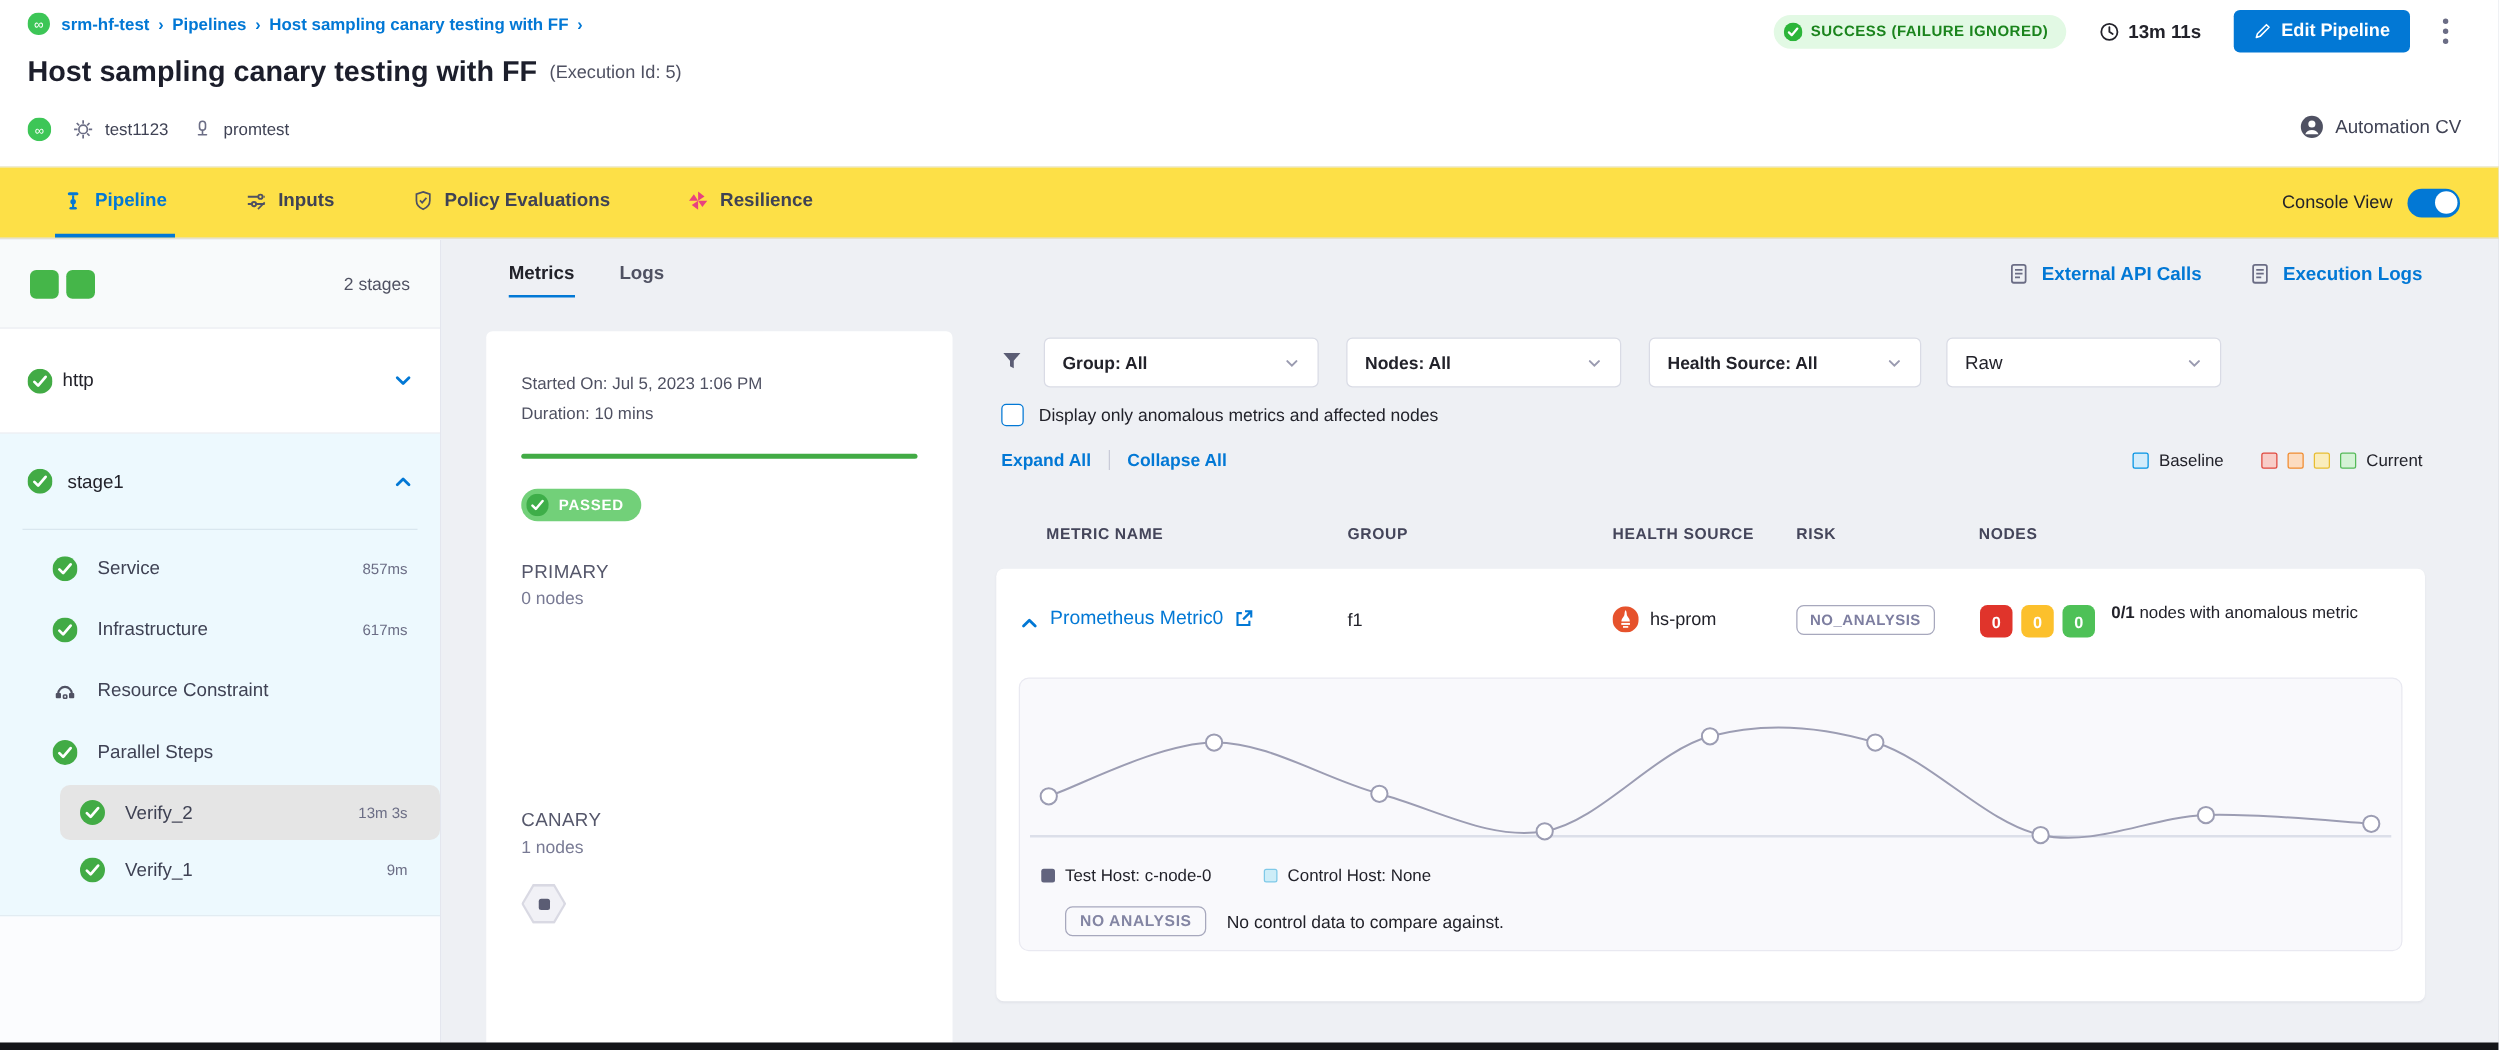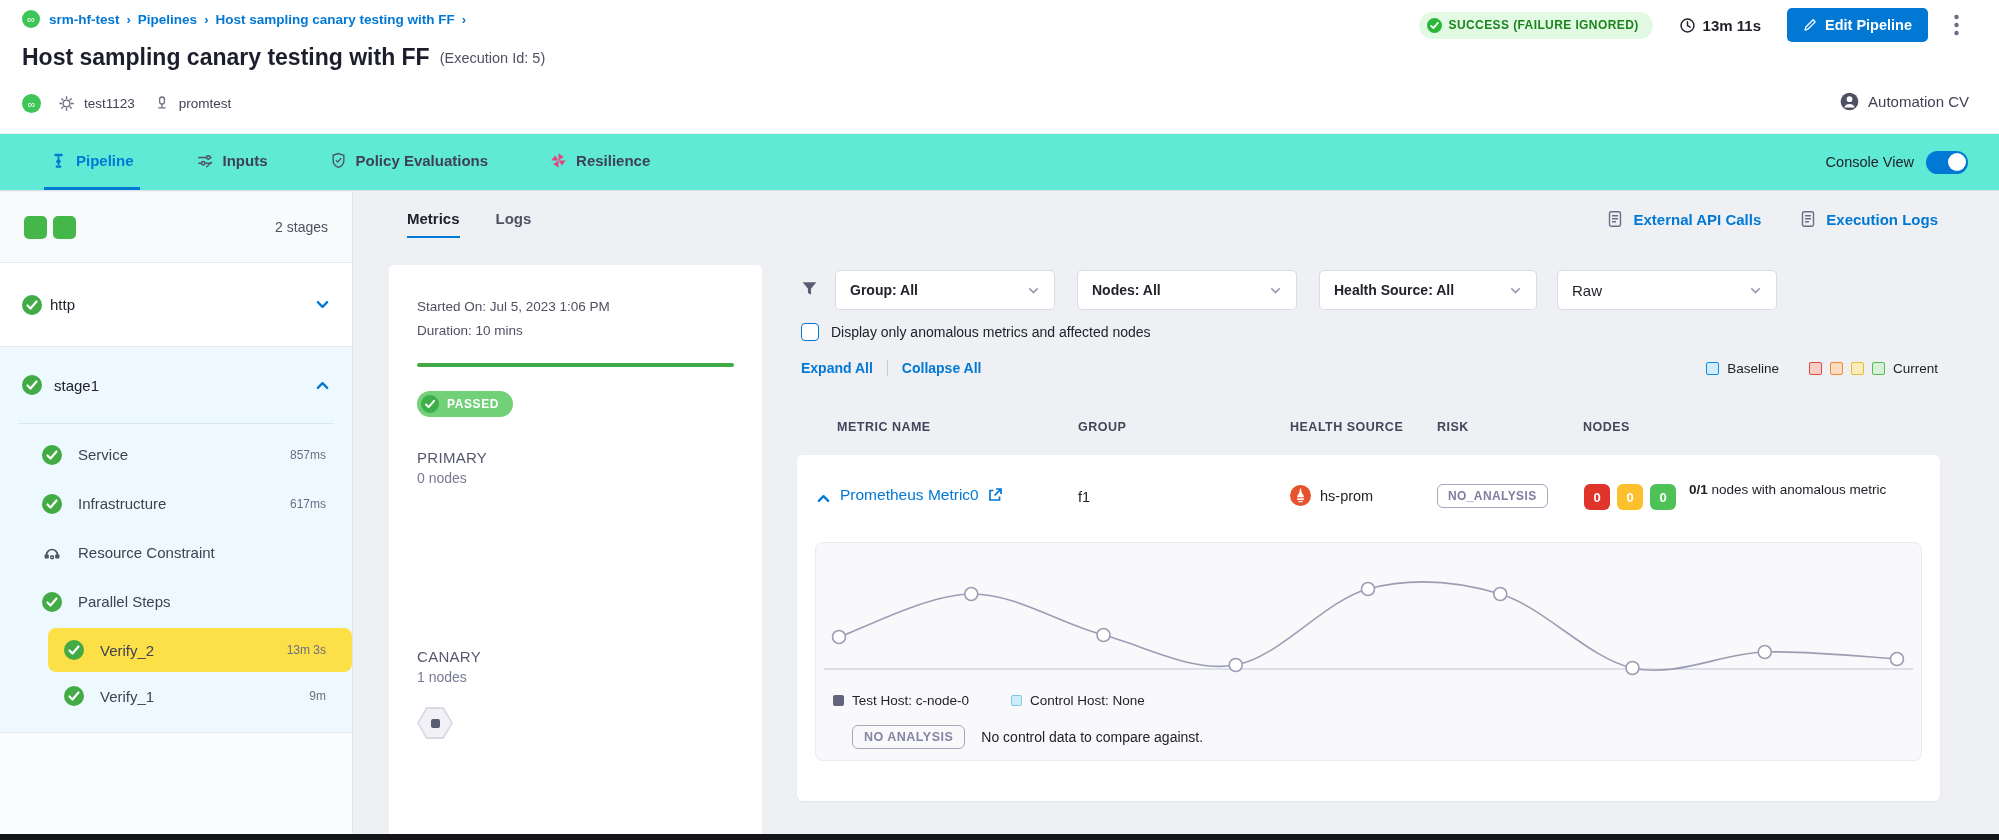--- a/index.html
+++ b/index.html
@@ -20,41 +20,41 @@
   .crumb-sep::after { content:"\203A"; }
   .status-pill { display:inline-flex; align-items:center; gap:7px; background:#e2f9e4; color:#1b841d;
     font-size:12px; font-weight:bold; letter-spacing:.4px; padding:0 14px 0 8px; height:27px; border-radius:14px; }
   .primary-btn { display:inline-flex; align-items:center; gap:8px; background:#0278d5; color:#fff;
     font-size:14.5px; font-weight:bold; height:34px; padding:0 16px; border-radius:5px; border:none; cursor:pointer; }
   .page-title { font-size:23px; font-weight:bold; color:#1c1e2b; }
   .exec-id { font-size:14.5px; font-weight:normal; color:#4f5162; margin-left:10px; }
   .tagtxt { font-size:13.5px; color:#3f4254; }
 
   
-  .tabbar { position:absolute; top:133px; left:0; width:100%; height:58px; background:#5eead4;
+  .tabbar { position:absolute; top:133px; left:0; width:100%; height:58px; background:#fde047;
     border-top:1px solid #eceef2; border-bottom:1px solid #dfe1ea; display:flex; align-items:stretch; padding-left:44px; }
   .tab { display:flex; align-items:center; gap:9px; padding:0 6px; margin-right:50px;
     font-size:15px; font-weight:bold; color:#3f4254; cursor:pointer; border-bottom:3px solid transparent; }
   .tab.active { color:#0278d5; border-bottom-color:#0278d5; }
 
   
   .sidebar { position:absolute; top:192px; left:0; width:353px; bottom:6px; background:#fbfcfe; border-right:1px solid #e4e6ee; }
   .sb-head { height:71px; display:flex; align-items:center; padding:0 24px; background:#f8fafb; border-bottom:1px solid #e8eaf0; }
   .gsq { width:23px; height:23px; border-radius:5px; background:#45b649; margin-right:6px; }
   .sb-count { margin-left:auto; font-size:14px; color:#4f5162; }
   .sb-stage-row { height:84px; display:flex; align-items:center; padding:0 22px; background:#fff; border-bottom:1px solid #e8eaf0; cursor:pointer; }
   .sb-stage-row .lbl { margin-left:8px; font-size:15px; color:#22222a; }
   .sb-stage1 { background:#edf9fe; padding-bottom:14px; border-bottom:1px solid #e2ecf2; }
   .sb-stage1-head { height:76px; display:flex; align-items:center; padding:0 22px; cursor:pointer; }
   .sb-divider { border-top:1px solid #d9e7ef; margin:0 18px 6px 18px; }
   .step { height:49px; display:flex; align-items:center; padding:0 26px 0 42px; cursor:pointer; }
   .step .lbl { margin-left:16px; font-size:15px; color:#3f4254; }
   .step .time { margin-left:auto; font-size:12px; color:#6b6d85; }
   .step.indent { margin-left:48px; padding-left:16px; padding-right:26px; border-radius:8px; margin-right:0; height:44px; margin-top:2px; }
-  .step.selected { background:#fde047; }
+  .step.selected { background:#e5e5e5; }
 
   
   .midtab { font-size:15px; font-weight:bold; color:#4f5162; padding-bottom:9px; cursor:pointer; border-bottom:2.5px solid transparent; }
   .midtab.active { color:#22222a; border-bottom-color:#0278d5; }
   .midcard { position:absolute; left:389px; top:265px; width:373px; bottom:6px; background:#fff; border-radius:5px 5px 0 0; padding:30px 28px; }
   .meta-line { font-size:13.5px; color:#4f5162; line-height:24px; }
   .greenbar { height:4px; background:#42ab45; border-radius:2px; margin-top:20px; }
   .passed-badge { display:inline-flex; align-items:center; gap:8px; background:#72d079; border-radius:14px;
     height:26px; padding:0 14px 0 4px; margin-top:24px; color:#fff; font-size:12px; font-weight:bold; letter-spacing:.6px; }
   .grp-label { font-size:15px; color:#55576b; letter-spacing:.3px; }

